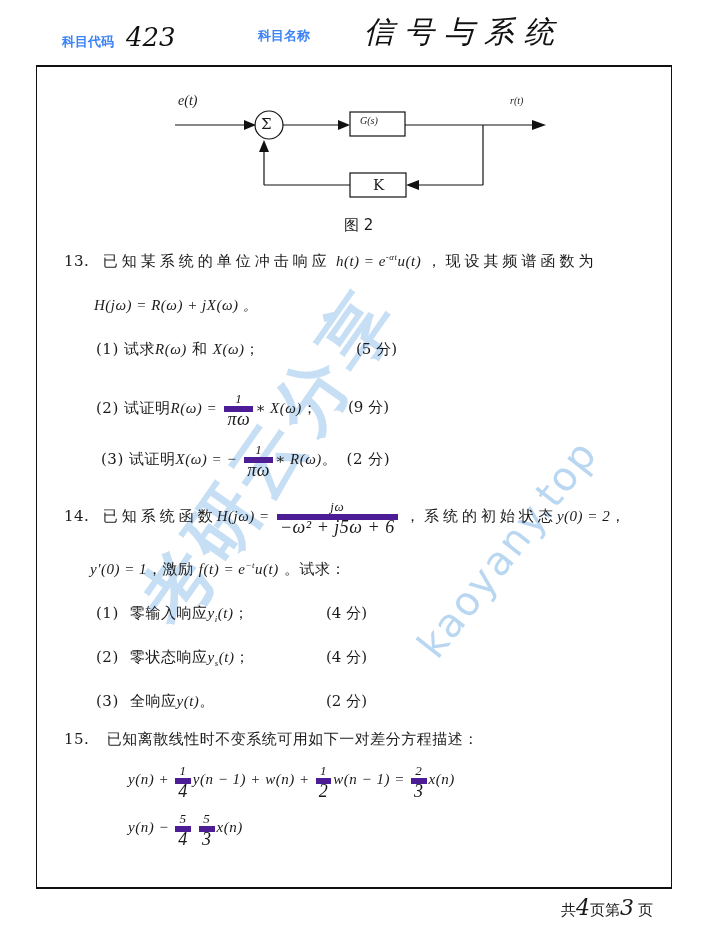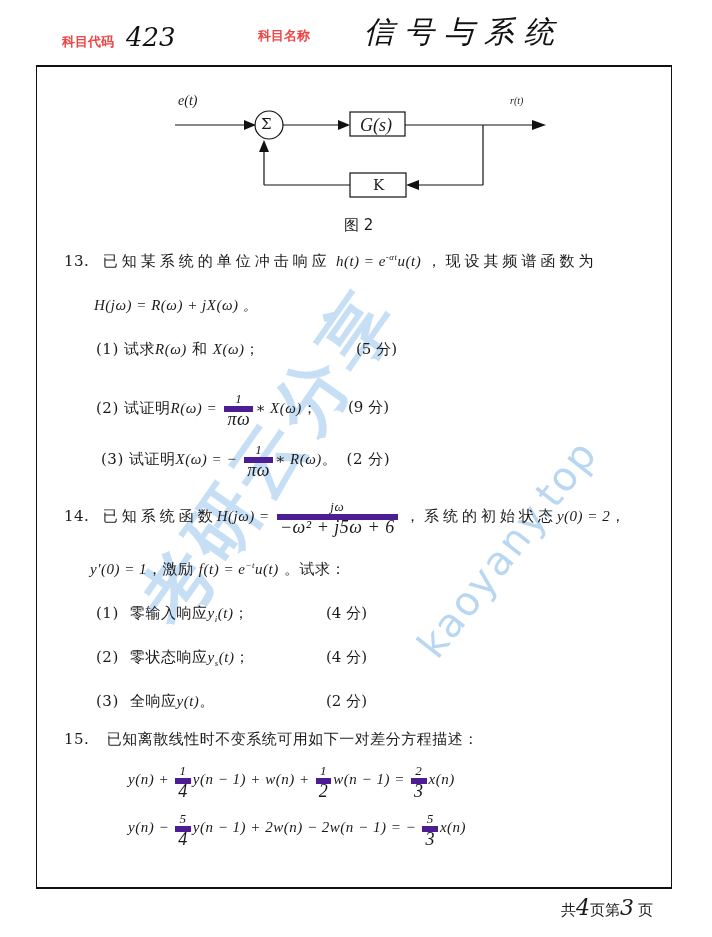--- a/index.html
+++ b/index.html
@@ -1,19 +1,19 @@
 <!DOCTYPE html>
 <html><head>
 <meta charset="utf-8">
 <style>
   html, body { margin:0; padding:0; background:#ffffff; }
   body { width:712px; height:937px; position:relative; overflow:hidden;
          font-family:"DejaVu Serif", "Liberation Serif", serif; color:#1a1a1a; }
   .abs { position:absolute; }
-  .hdr-label { font-family:Liberation Mono, monospace; font-size:13px; font-weight:bold; color:#ef4444; }
+  .hdr-label { font-family:Liberation Mono, monospace; font-size:13px; font-weight:bold; color:#3b82f6; }
   .hdr-hand { font-family:"DejaVu Serif", serif; font-style:italic; color:#111; }
   .frame { position:absolute; left:36px; top:65px; width:634px; height:820px;
            border:1.6px solid #111; border-top-width:2px; border-bottom-width:2px; }
   .txt { position:absolute; font-size:15px; white-space:nowrap; letter-spacing:0.5px; }
   .sp { letter-spacing:4px;margin-top:40px; }
   .math { font-family:"Liberation Serif", "DejaVu Serif", serif; font-style:italic; }
   .frac { display:inline-block; vertical-align:middle; text-align:center; margin:0 2px; }
   .frac .num { display:block; font-size:13px; line-height:14px; padding:0 3px; }
   .frac .den { display:block; font-size:18px; line-height:14px; border-top:6px solid #4c1d95; padding:0 3px; }
   .score { position:absolute; font-size:15px; white-space:nowrap; }
@@ -59,21 +59,21 @@
     <line x1="313" y1="95" x2="249" y2="95" stroke="#111" stroke-width="1.2"></line>
     <polygon points="249,90 236,95 249,100" fill="#111"></polygon>
 
     <rect x="180" y="83" width="56" height="24" fill="none" stroke="#111" stroke-width="1.2"></rect>
     <line x1="180" y1="95" x2="94" y2="95" stroke="#111" stroke-width="1.2"></line>
     <line x1="94" y1="95" x2="94" y2="62" stroke="#111" stroke-width="1.2"></line>
     <polygon points="89,62 94,50 99,62" fill="#111"></polygon>
   </svg>
   <div class="abs math" style="left:8px;top:3px;font-size:14px;">e(t)</div>
   <div class="abs" style="left:91px;top:25px;font-size:15px;">Σ</div>
-  <div class="abs math" style="left:190px;top:25px;font-size:18px;">G(s)</div>
+  <div class="abs math" style="left:190px;top:25px;font-size:10px;">G(s)</div>
   <div class="abs" style="left:203px;top:86px;font-size:15px;">K</div>
   <div class="abs math" style="left:340px;top:5px;font-size:10px;">r(t)</div>
 </div>
 <div class="abs" style="left:344px;top:216px;font-size:15px;font-family:'DejaVu Sans',sans-serif;">图 2</div>
 
 <div class="txt" style="left:64px;top:252px;">
   <span>13.</span>
   <span class="sp" style="margin-left:8px;">已知某系统的单位冲击响应</span>
   <span class="math">h(t) = e</span><sup class="math">-αt</sup><span class="math">u(t)</span>
   <span class="sp">，现设其频谱函数为</span>
@@ -139,19 +139,19 @@
 
 <div class="txt math" style="left:128px;top:764px;">
   <span>y(n) +</span>
   <span class="frac"><span class="num">1</span><span class="den">4</span></span><span>y(n − 1) + w(n) +</span>
   <span class="frac"><span class="num">1</span><span class="den">2</span></span><span>w(n − 1) =</span>
   <span class="frac"><span class="num">2</span><span class="den">3</span></span><span>x(n)</span>
 </div>
 
 <div class="txt math" style="left:128px;top:812px;">
   <span>y(n) −</span>
-  <span class="frac"><span class="num">5</span><span class="den">4</span></span><span>y(n − 1) + 2w(n) − 2w(n − 1) = −</span>
+  <span class="frac"><span class="num">5</span><span class="den">4</span></span>
   <span class="frac"><span class="num">5</span><span class="den">3</span></span><span>x(n)</span>
 </div>
 
 <div class="footer" style="left:561px;top:895px;">
   <span>共</span><span class="big">4</span><span>页第</span><span class="big">3</span><span style="margin-left:4px;">页</span>
 </div>
 
 </body></html>

